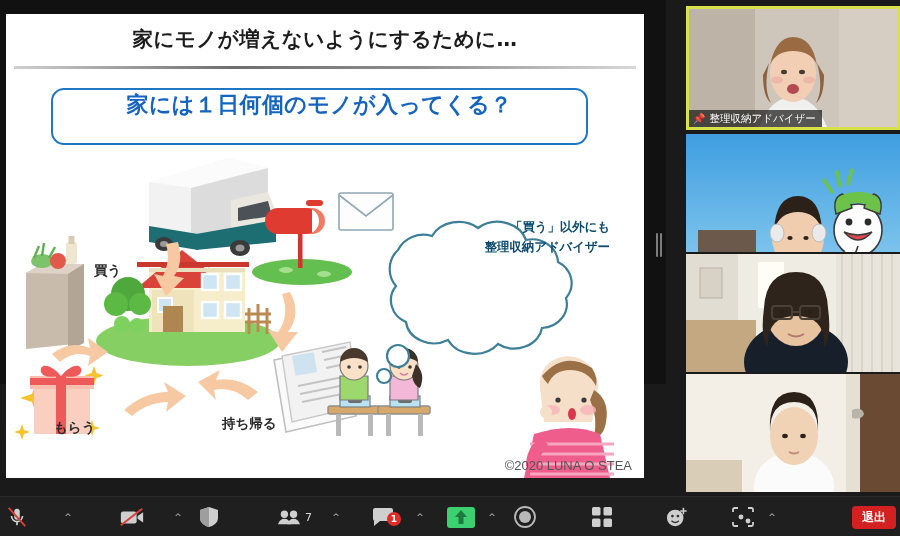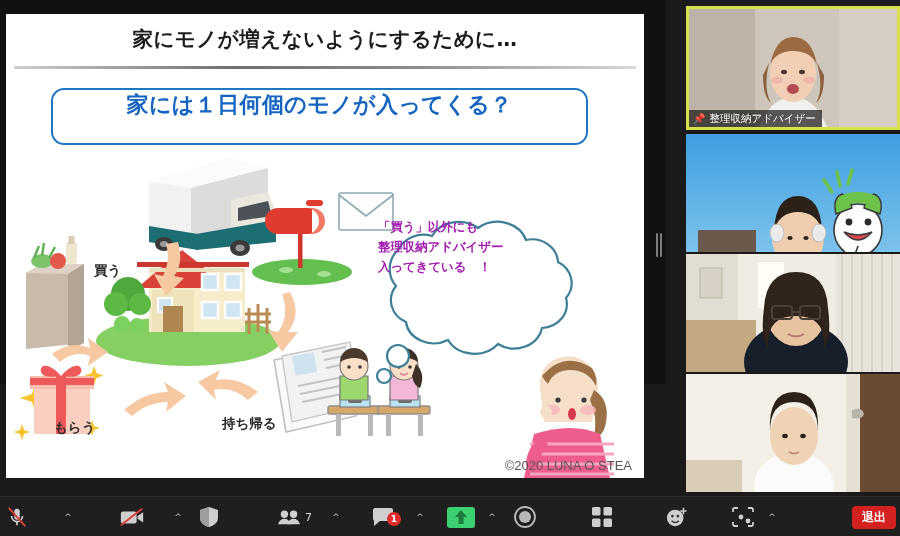--- a/index.html
+++ b/index.html
@@ -19,22 +19,22 @@
     background:linear-gradient(to right,#cfcfcf 0%,#6f6f6f 35%,#8d8d8d 65%,#d8d8d8 100%); }
 
   .qbox { position:absolute; left:45px; top:74px; width:537px; height:57px;
     border:2.6px solid #1f77c4; border-radius:13px; background:#fff;
     display:flex; justify-content:center; }
   .qbox span { font-size:22px; font-weight:700; color:#1565c0; letter-spacing:.4px; }
   .copyright { position:absolute; right:12px; bottom:5px; font-size:13px; color:#555;
     font-family:"Liberation Sans",sans-serif; }
 
   
-  .bubble-text { position:absolute; left:372px; top:203px; width:232px; text-align:left;
-    font-size:12.4px; font-weight:700; color:#a21caf; line-height:1.62; }
+  .bubble-text { position:absolute; left:372px; top:203px; width:232px; text-align:right;
+    font-size:12.4px; font-weight:700; color:#0c4a6e; line-height:1.62; }
 
   
   #strip { position:absolute; left:686px; top:0; width:214px; height:496px; background:#1a1a1a; }
   .tile { position:absolute; left:0; width:214px; height:120px; overflow:hidden; background:#000; }
   .tile.t0 { top:6px; height:124px; border:3px solid #d8e04b; }
   .tile.t1 { top:134px; height:118px; }
   .tile.t2 { top:254px; height:118px; }
   .tile.t3 { top:374px; height:118px; }
   .tile-media { position:absolute; inset:0; }
   .namebar { position:absolute; left:0; bottom:0; height:17px; padding:0 6px 0 4px;
@@ -230,21 +230,20 @@
                    a26 24 0 0 1 -10 -36
                    a26 26 0 0 1 2 -36z"></path>
           <circle cx="392" cy="218" r="11"></circle>
           <circle cx="378" cy="238" r="7"></circle>
         </g>
       </svg>
 
       <div class="bubble-text">
         <div>「買う」以外にも</div>
         <div>整理収納アドバイザー</div>
-        <div>入ってきている　！</div>
       </div>
 
       <svg width="638" height="340" style="position:absolute;left:0;top:124px;pointer-events:none">
         <g fill="#f7c9a3">
           <path d="M172 104 q6 22 -4 34 l10 2 l-18 18 l-12 -22 l9 2 q8 -16 3 -32z"></path>
           <path d="M46 216 q18 -14 38 -6 l-2 -10 l20 14 l-20 14 l2 -10 q-16 -6 -30 6z"></path>
           <path d="M284 154 q12 22 -2 40 l10 0 l-16 20 l-14 -22 l10 2 q12 -16 4 -38z"></path>
           <path d="M118 272 q20 -18 44 -18 l-4 -10 l22 14 l-20 16 l2 -10 q-20 0 -36 14z"></path>
           <path d="M252 254 q-20 -16 -42 -12 l4 -10 l-22 12 l18 18 l-2 -10 q18 -4 34 10z"></path>
         </g>

